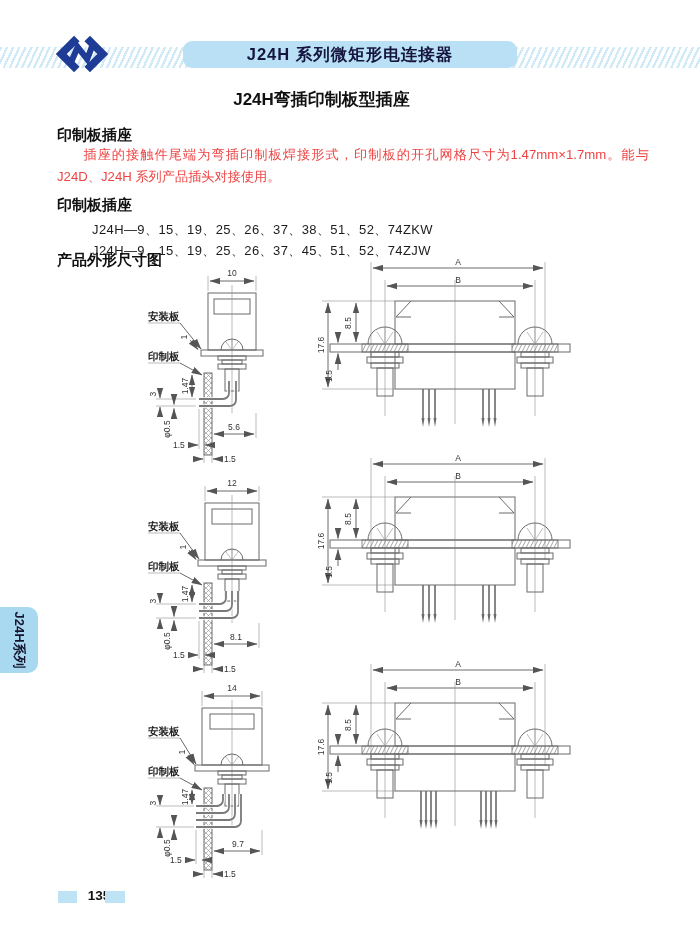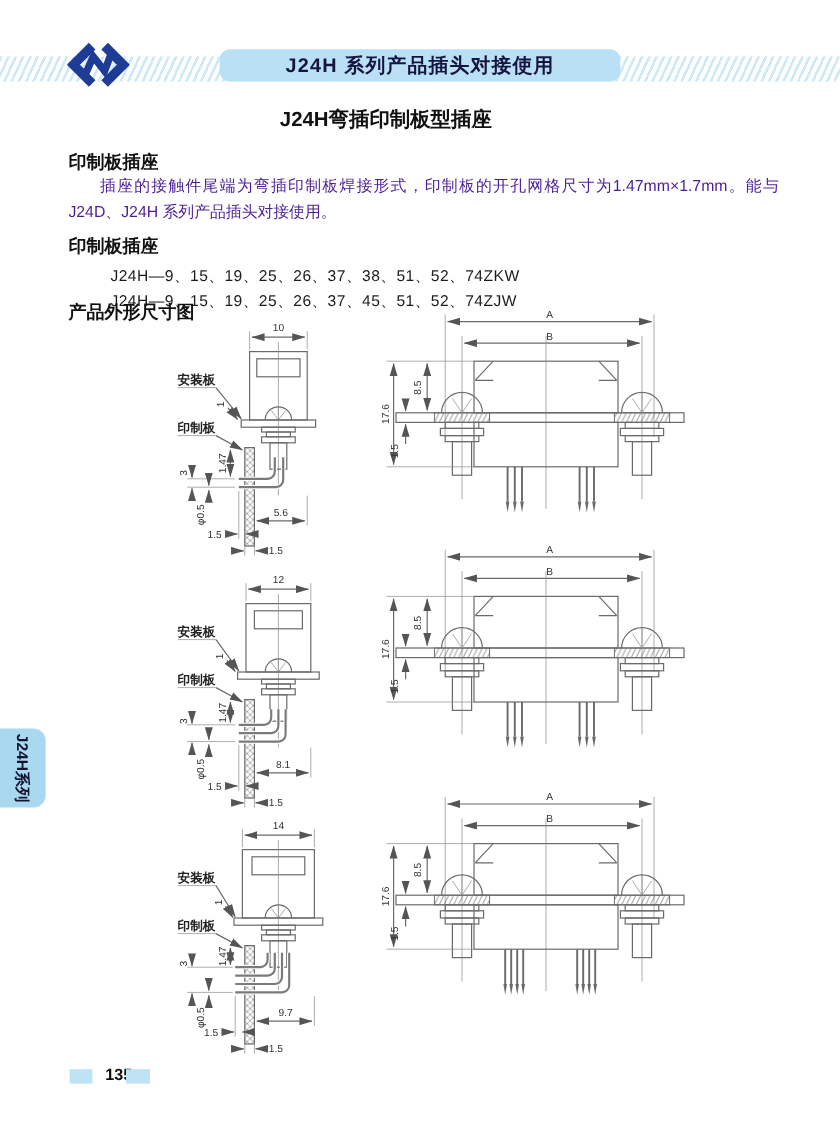--- a/index.html
+++ b/index.html
@@ -8,21 +8,21 @@
   .abs{position:absolute}
   .hatch-band{left:0;top:47px;width:700px;height:21px;
       background:repeating-linear-gradient(115deg,#cfe9f7 0px,#cfe9f7 2.2px,#ffffff 2.2px,#ffffff 5.5px)}
   .banner{left:183px;top:41px;width:334px;height:27px;background:#b9e0f4;border-radius:9px;
       display:flex;align-items:center;justify-content:center;font-weight:bold;font-size:16.5px;
       color:#15153f;letter-spacing:1px;z-index:3}
   .logo{left:56px;top:33px;z-index:3}
   .page-title{left:0;top:88px;width:643px;text-align:center;font-size:17px;font-weight:bold;color:#111}
   .h1{font-size:15px;font-weight:bold;color:#111}
   .para{left:57px;top:144px;width:592px;font-size:13.2px;line-height:1.7;text-indent:2em;
-      text-align:justify;color:#4c1d95}
+      text-align:justify;color:#ef4444}
   .model-line{left:92px;font-size:13px;letter-spacing:.4px;color:#1c1c1c}
   .side-tab{left:0;top:607px;width:38px;height:66px;background:#a8d9f0;border-radius:0 10px 10px 0;
       display:flex;align-items:center;justify-content:center;z-index:4}
   .side-tab-inner{transform:rotate(90deg);font-weight:bold;font-size:13px;white-space:nowrap;color:#14142e}
   .page-num{left:77px;top:888px;width:44px;text-align:center;font-size:13.5px;font-weight:bold;color:#111}
   .num-sq{top:891px;height:12px;background:#bde3f5}
   .sq-l{left:58px;width:19px}
   .sq-r{left:105px;width:20px}
   
   .ln{stroke:#6a6a6a;stroke-width:1;fill:none}
@@ -53,21 +53,21 @@
 
 <div class="abs hatch-band"></div>
 
 <svg class="abs logo" width="52" height="42" viewBox="0 0 60 46">
   <polyline points="24,5 6,23 24,41" fill="none" stroke="#1e3c96" stroke-width="9"></polyline>
   <polyline points="36,5 54,23 36,41" fill="none" stroke="#1e3c96" stroke-width="9"></polyline>
   <polyline points="18,31 25,15 36,29 42,13" fill="none" stroke="#1e3c96" stroke-width="7"></polyline>
 </svg>
 
 <div class="abs banner">
-  <span>J24H 系列产品插头对接使用</span>
+  <span>J24H 系列微矩形电连接器</span>
 </div>
 
 <div class="abs page-title">J24H弯插印制板型插座</div>
 
 <div class="abs h1" style="left:57px;top:126px">印制板插座</div>
 <div class="abs para">插座的接触件尾端为弯插印制板焊接形式，印制板的开孔网格尺寸为1.47mm×1.7mm。能与J24D、J24H 系列产品插头对接使用。</div>
 <div class="abs h1" style="left:57px;top:196px">印制板插座</div>
 <div class="abs model-line" style="top:221px">J24H—9、15、19、25、26、37、38、51、52、74ZKW</div>
 <div class="abs model-line" style="top:242px">J24H—9、15、19、25、26、37、45、51、52、74ZJW</div>
 <div class="abs h1" style="left:57px;top:251px">产品外形尺寸图</div>

